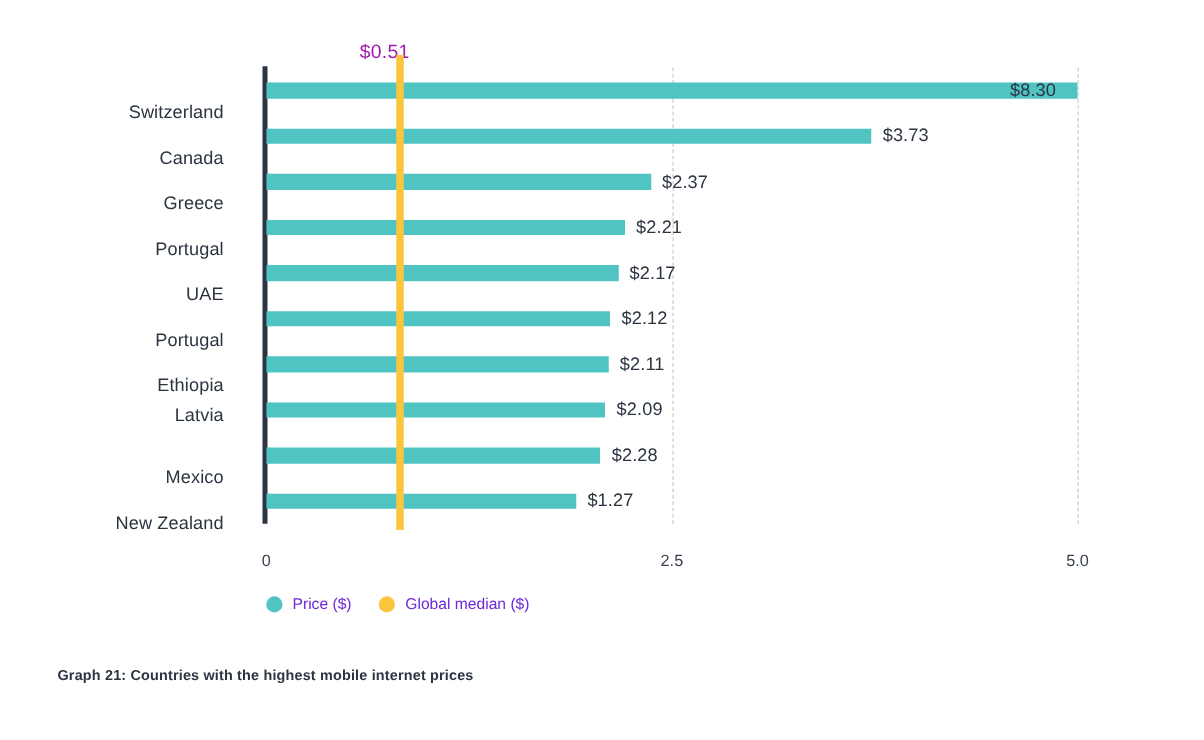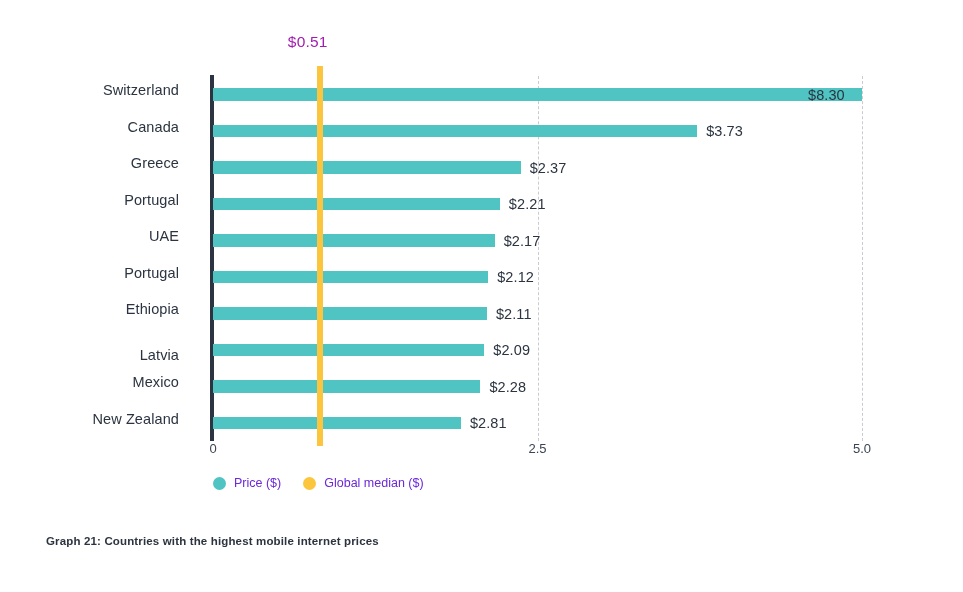--- a/index.html
+++ b/index.html
@@ -31,21 +31,21 @@
     font-size: 15.5px;
     color: #a21caf;
     letter-spacing: 0.2px;
     white-space: nowrap;
   }
 
   
   .plot {
     position: absolute;
     left: 213px;
-    top: 76px;
+    top: 54px;
     width: 649px;      
     height: 365px;
   }
 
   
   .bars-clip {
     position: absolute;
     left: 0; top: 0;
     width: 649px;
     height: 365px;
@@ -184,21 +184,21 @@
   <div class="median-annotation" style="left: 287.84px;">$0.51</div>
 
   <div class="cat-labels" id="cat-labels">
       <div class="cat-label" style="top: 0px;">Switzerland</div>
       <div class="cat-label" style="top: 36.5px;">Canada</div>
       <div class="cat-label" style="top: 73px;">Greece</div>
       <div class="cat-label" style="top: 109.5px;">Portugal</div>
       <div class="cat-label" style="top: 146px;">UAE</div>
       <div class="cat-label" style="top: 182.5px;">Portugal</div>
       <div class="cat-label" style="top: 219px;">Ethiopia</div>
-      <div class="cat-label" style="top: 265px;">Latvia</div>
+      <div class="cat-label" style="top: 243px;">Latvia</div>
       <div class="cat-label" style="top: 292px;">Mexico</div>
       <div class="cat-label" style="top: 328.5px;">New Zealand</div>
     </div>
 
   <div class="plot">
     <div class="axis-line"></div>
     <div id="gridlines">
         <div class="gridline" style="left: 324.5px;"></div>
         <div class="gridline" style="left: 649px;"></div>
       </div>
@@ -240,21 +240,21 @@
     <div id="bar-values">
         <div class="bar-value" style="top: 10.5px; left: 595px;">$8.30</div>
         <div class="bar-value" style="top: 47px; left: 493.154px;">$3.73</div>
         <div class="bar-value" style="top: 83.5px; left: 316.626px;">$2.37</div>
         <div class="bar-value" style="top: 120px; left: 295.858px;">$2.21</div>
         <div class="bar-value" style="top: 156.5px; left: 290.666px;">$2.17</div>
         <div class="bar-value" style="top: 193px; left: 284.176px;">$2.12</div>
         <div class="bar-value" style="top: 229.5px; left: 282.878px;">$2.11</div>
         <div class="bar-value" style="top: 266px; left: 280.282px;">$2.09</div>
         <div class="bar-value" style="top: 302.5px; left: 276.388px;">$2.28</div>
-        <div class="bar-value" style="top: 339px; left: 256.918px;">$2.81</div>
+        <div class="bar-value" style="top: 339px; left: 256.918px;">$1.27</div>
       </div>
   </div>
 
   <div class="xaxis" id="xaxis">
       <div class="xtick" style="left: 0px;">0</div>
       <div class="xtick" style="left: 324.5px;">2.5</div>
       <div class="xtick" style="left: 649px;">5.0</div>
     </div>
 
   <div class="legend" id="legend">

